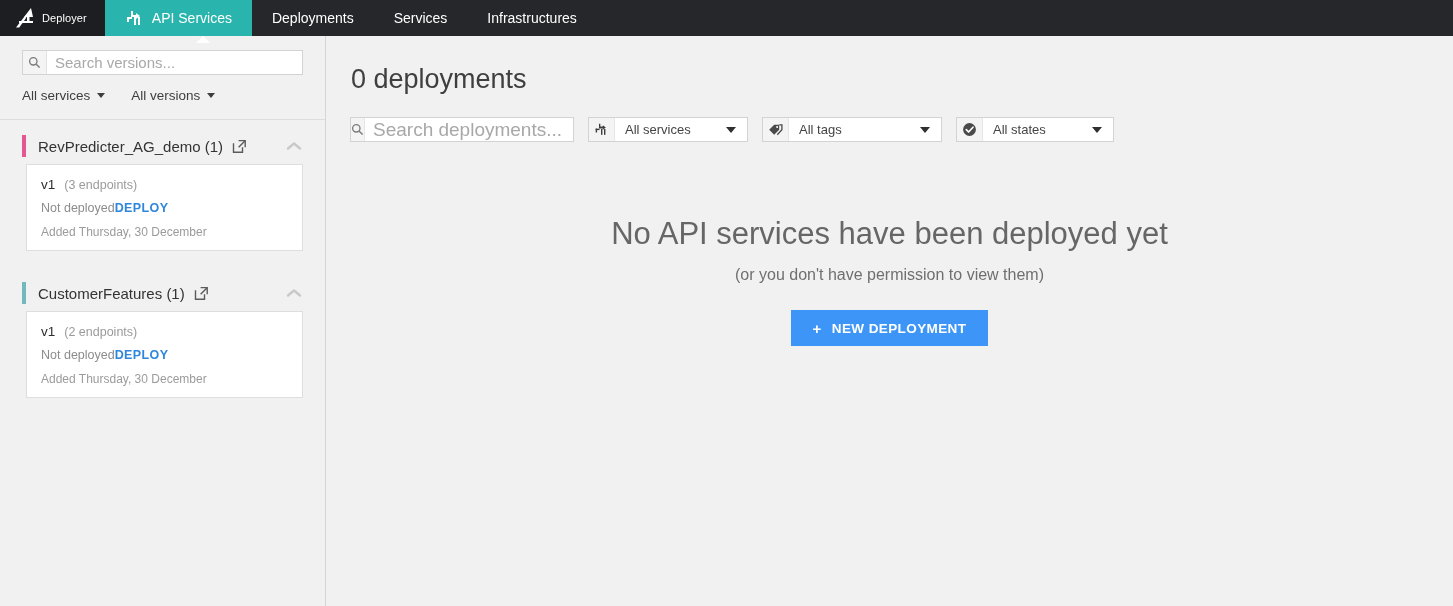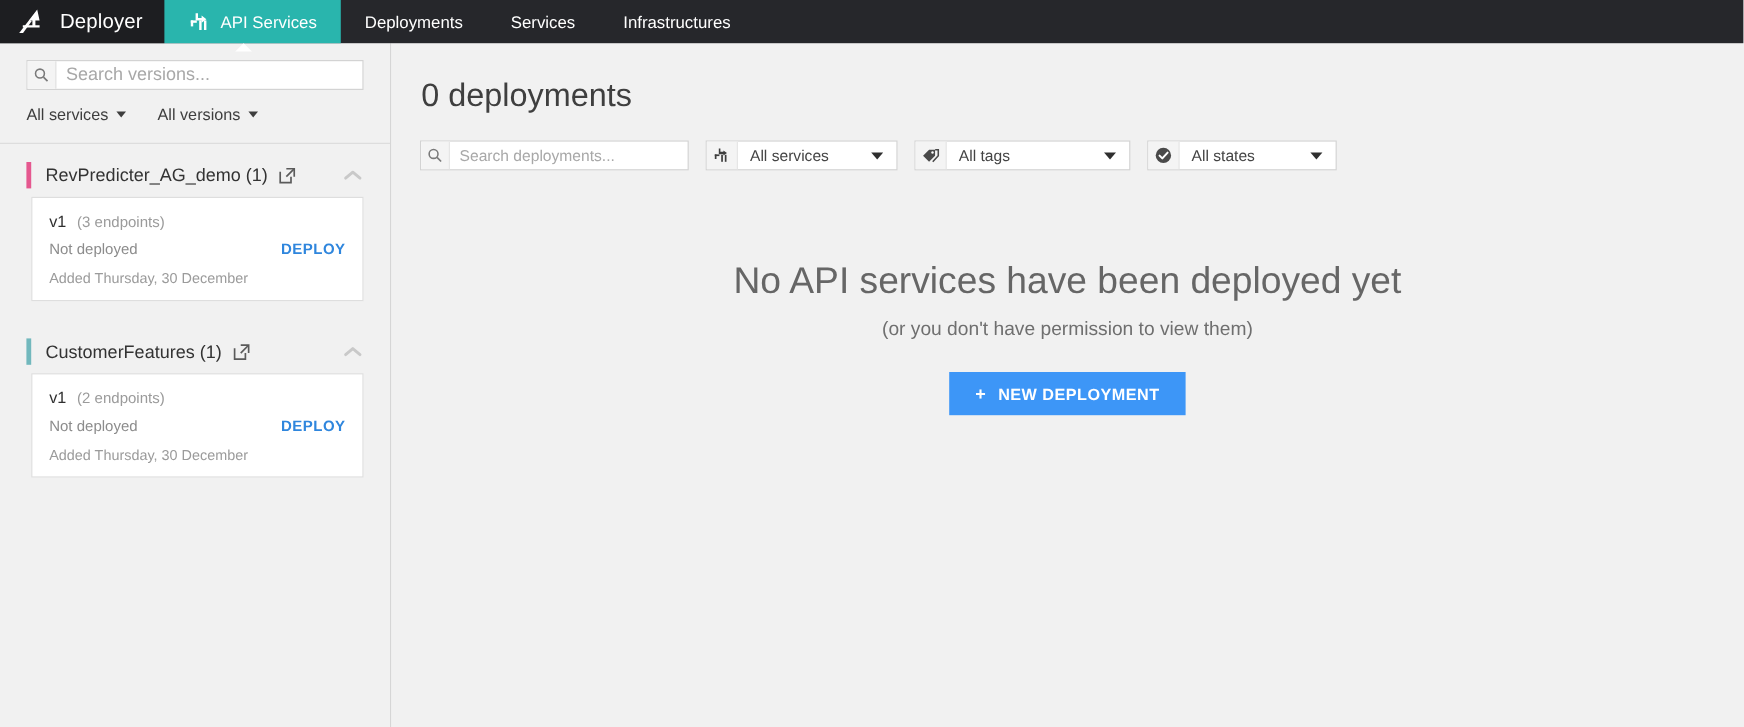--- a/index.html
+++ b/index.html
@@ -22,22 +22,22 @@
   }
   .brand {
     display: flex; align-items: center;
     padding: 0 18px 0 12px;
     background: #1d1e21;
     height: 36px;
   }
   .brand-logo { width: 26px; height: 26px; display:block; }
   .brand-name {
     color: #ffffff;
-    font-size: 17px;
-    margin-left: 12px;
+    font-size: 11px;
+    margin-left: 4px;
     white-space: nowrap;
     letter-spacing: .1px;
   }
   .navitem {
     display: flex; align-items: center;
     padding: 0 20px;
     color: #ffffff;
     font-size: 14px;
     white-space: nowrap;
     height: 36px;
@@ -157,21 +157,21 @@
     padding: 12px 14px 11px 14px;
     margin-bottom: 4px;
   }
   .ver-row1 {
     display: flex; align-items: baseline;
     margin-bottom: 9px;
   }
   .ver-name { font-size: 13.5px; color: #2f2f2f; font-weight: normal; }
   .ver-eps { font-size: 12.5px; color: #9b9b9b; margin-left: 9px; }
   .ver-row2 {
-    display: flex; align-items: center; justify-content: space-between;
+    display: flex; align-items: center; 
     margin-bottom: 10px;
   }
   .ver-status { font-size: 12.5px; color: #8c8c8c; }
   .ver-deploy {
     font-size: 12.5px;
     color: #2f86dd;
     font-weight: bold;
     letter-spacing: .4px;
     cursor: pointer;
   }
@@ -204,21 +204,21 @@
   }
   .tb-search .s-ico {
     width: 24px; height: 23px;
     display: flex; align-items: center; justify-content: center;
     background: #f4f4f4;
     border-right: 1px solid #e6e6e6;
   }
   .tb-search input {
     border: 0; outline: 0; flex: 1;
     height: 23px; padding: 0 8px;
-    font-size: 13px;
+    font-size: 19px;
     font-family: "Liberation Sans", sans-serif;
     color: #444; background: transparent;
   }
   .tb-search input::placeholder { color: #a8a8a8; }
   .tb-select {
     display: flex; align-items: center;
     height: 25px;
     background: #ffffff;
     border: 1px solid #d3d3d3;
     cursor: pointer;

